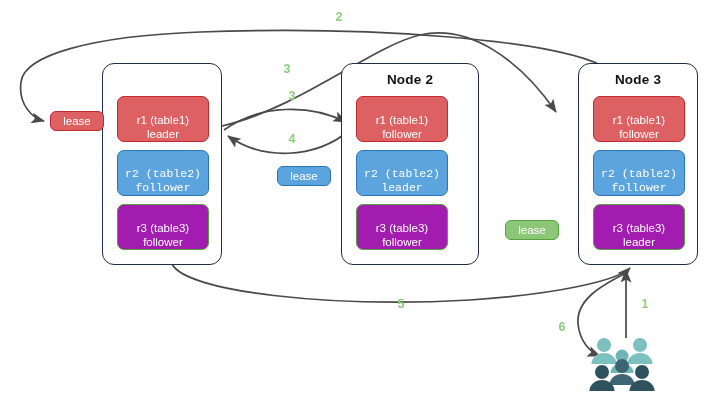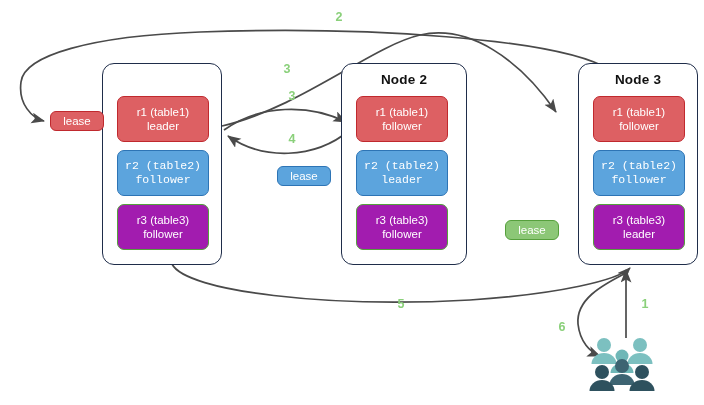--- a/index.html
+++ b/index.html
@@ -41,21 +41,21 @@
     color: #111111;
     letter-spacing: .2px;
   }
   .range-box {
     position: absolute;
     box-sizing: border-box;
     border-radius: 7px;
     display: flex;
     flex-direction: column;
     align-items: center;
-    justify-content: center;
+    justify-content: flex-end;
     color: #ffffff;
     font-size: 11.5px;
     line-height: 14px;
     text-align: center;
   }
   .range-box .ln { display: block; }
   .rb-red   { background: #dd6063; border: 1.4px solid #c0292e; }
   .rb-blue  { background: #5ca4dd; border: 1.4px solid #2d74b5; font-family: Liberation Mono, monospace; }
   .rb-green { background: #a21caf; border: 1.4px solid #56a03d; }
 
@@ -120,21 +120,21 @@
     <div class="range-box rb-blue" style="left:14px; top:86px; width:92px; height:46px;">
       <span class="ln">r2 (table2)</span>
       <span class="ln">follower</span>
     </div>
     <div class="range-box rb-green" style="left:14px; top:140px; width:92px; height:46px;">
       <span class="ln">r3 (table3)</span>
       <span class="ln">follower</span>
     </div>
   </div>
 
-  <div class="node-box" style="left:341px; top:63px; width:126px; height:202px;">
+  <div class="node-box" style="left:341px; top:63px; width:138px; height:202px;">
     <div class="node-title">Node 2</div>
     <div class="range-box rb-red" style="left:14px; top:32px; width:92px; height:46px;">
       <span class="ln">r1 (table1)</span>
       <span class="ln">follower</span>
     </div>
     <div class="range-box rb-blue" style="left:14px; top:86px; width:92px; height:46px;">
       <span class="ln">r2 (table2)</span>
       <span class="ln">leader</span>
     </div>
     <div class="range-box rb-green" style="left:14px; top:140px; width:92px; height:46px;">

